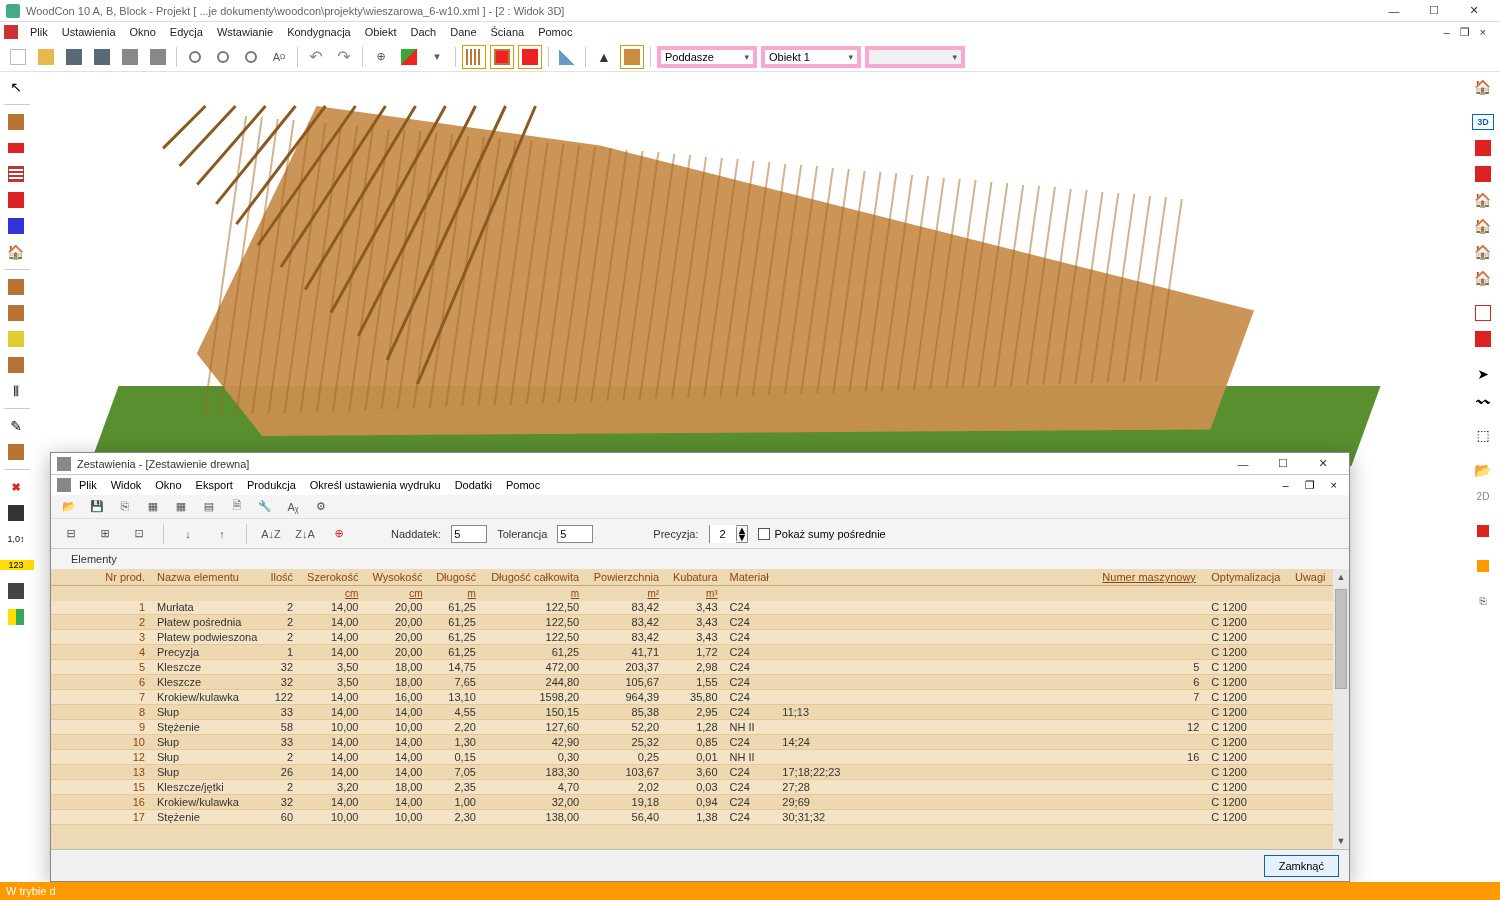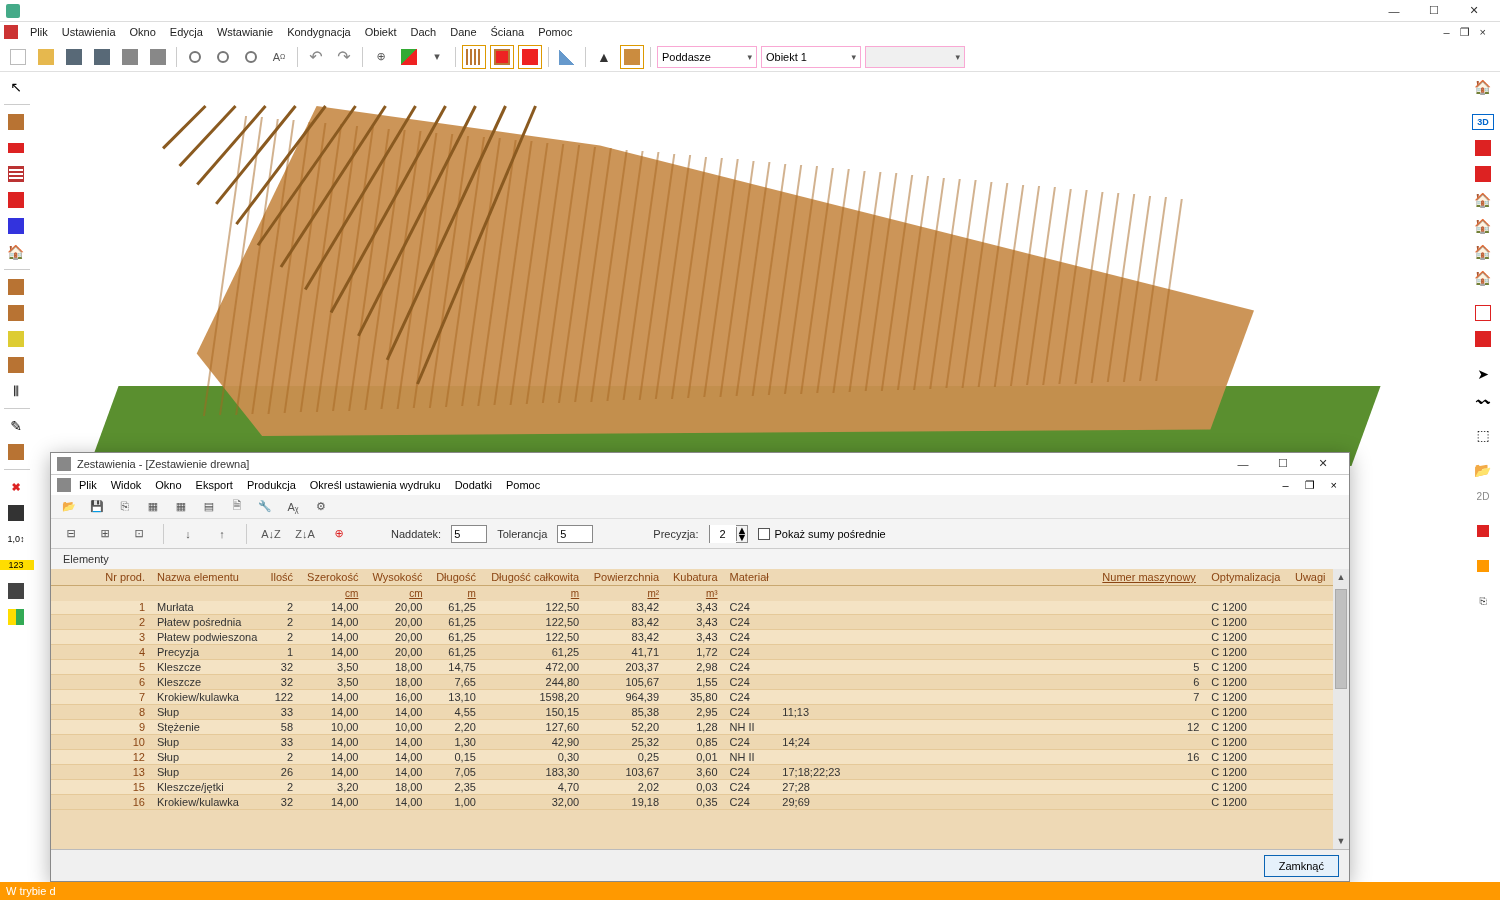--- a/index.html
+++ b/index.html
@@ -9,21 +9,21 @@
 .titlebar .spacer { flex: 1; }
 .titlebar .btn { width: 40px; height: 22px; display: flex; align-items: center; justify-content: center; color: #333; }
 .menubar { height: 20px; display: flex; align-items: center; padding: 0 4px; gap: 2px; background: #fff; }
 .menubar .paint { width: 14px; height: 14px; background: #c33; margin-right: 4px; }
 .menubar span { padding: 2px 6px; color: #222; }
 .menubar .mdi { margin-left: auto; display: flex; gap: 2px; padding-right: 6px; }
 .menubar .mdi span { padding: 0 4px; color: #333; }
 .toolbar { height: 30px; display: flex; align-items: center; padding: 2px 6px; gap: 4px; background: #fff; border-bottom: 1px solid #e0e0e0; }
 .tbtn { width: 24px; height: 24px; display: flex; align-items: center; justify-content: center; border: 1px solid transparent; color: #555; }
 .sep { width: 1px; height: 20px; background: #ccc; margin: 0 2px; }
-.combo { height: 22px; border: 1px solid #f9a8d4; background: #fff; padding: 0 18px 0 4px; display: flex; align-items: center; position: relative; min-width: 100px; }
+.combo { height: 22px; border: 4px solid #f9a8d4; background: #fff; padding: 0 18px 0 4px; display: flex; align-items: center; position: relative; min-width: 100px; }
 .combo::after { content: "▾"; position: absolute; right: 4px; color: #555; font-size: 9px; }
 .combo.disabled { background: #f0f0f0; color: #aaa; }
 .workspace { position: absolute; top: 72px; left: 0; right: 0; bottom: 18px; background: #fff; }
 .left-tools, .right-tools { position: absolute; top: 0; width: 30px; display: flex; flex-direction: column; gap: 4px; padding: 4px 2px; }
 .left-tools { left: 2px; }
 .right-tools { right: 2px; align-items: center; }
 .vbtn { width: 24px; height: 22px; display:flex; align-items:center; justify-content:center; font-size:14px; }
 .vsep { height: 1px; background: #ccc; margin: 2px 0; }
 .view3d { position: absolute; left: 34px; right: 34px; top: 4px; bottom: 0; background: #fff; overflow:hidden; }
 .ground { position: absolute; left: 70px; right: 100px; top: 310px; height: 80px; background: #5a8f2f; transform: skewX(-20deg); }
@@ -42,21 +42,21 @@
 .childwin .cmenu .mdi2{margin-left:auto;display:flex;gap:4px;}
 .childwin .ctool1 { height:24px; display:flex; align-items:center; gap:4px; padding:0 6px; background:#f4f4f4; border-bottom:1px solid #ddd;}
 .childwin .ctool2 { height:30px; display:flex; align-items:center; gap:10px; padding:2px 8px; background:#f4f4f4; border-bottom:1px solid #ccc;}
 .childwin .ctool2 label{color:#333;}
 .childwin .ctool2 input[type=text]{width:36px; height:18px; border:1px solid #888; padding:0 2px;}
 .childwin .ctool2 .spin{display:flex;align-items:center;border:1px solid #888;height:18px;}
 .childwin .ctool2 .spin input{border:none;width:26px;text-align:center;}
 .childwin .ctool2 .spin .ar{display:flex;flex-direction:column;font-size:6px;line-height:7px;border-left:1px solid #888;}
 .childwin .ctool2 .cb{display:flex;align-items:center;gap:4px;}
 .childwin .ctool2 .cb .box{width:12px;height:12px;border:1px solid #555;background:#fff;}
-.childwin .sectionlbl{padding:4px 12px; background:#f4f4f4; color:#333; font-size:11px;}
+.childwin .sectionlbl{padding:4px 20px; background:#f4f4f4; color:#333; font-size:11px;}
 .tablewrap{flex:1; overflow:auto; background:#eed9b5; position:relative;}
 table.data{width:calc(100% - 16px); border-collapse:collapse;}
 table.data th{background:#eed9b5; color:#8b4513; font-weight:normal; text-align:right; padding:2px 6px; position:sticky; top:0; border-bottom:1px solid #c9a870; white-space:nowrap;}
 table.data th.sub{font-size:10px; padding:0 6px 2px; top:18px;text-decoration:underline;}
 table.data th:first-child, table.data th.left{text-align:left;}
 table.data td{padding:1px 6px; text-align:right; color:#333; border-bottom:1px solid #e5c999; white-space:nowrap;}
 table.data td.l{text-align:left;}
 table.data tr:nth-child(even) td{background:#eed8b2;}
 table.data tr:nth-child(odd) td{background:#f4e3c4;}
 table.data td.idx{color:#8b4513;}
@@ -87,20 +87,21 @@
 .ic-blue{background:#33d;}
 .ic-yel{background:#dc3;}
 .ic-wood{background:#b87333;}
 .ic-3d{border:1px solid #06c;color:#06c;font-size:9px;font-weight:bold;display:flex;align-items:center;justify-content:center;width:22px;height:16px;}
 </style>
 </head>
 <body>
 
 <div class="titlebar">
   <div class="ico"></div>
+  <span>WoodCon 10 A, B, Block - Projekt [ ...je dokumenty\woodcon\projekty\wieszarowa_6-w10.xml ]  - [2 : Widok 3D]</span>
   <div class="spacer"></div>
   <div class="btn">—</div>
   <div class="btn">☐</div>
   <div class="btn">✕</div>
 </div>
 
 <div class="menubar">
   <div class="paint"></div>
   <span>Plik</span>
   <span>Ustawienia</span>
@@ -699,23 +700,39 @@
             </tr>
             <tr>
               <td class="idx">16</td>
               <td class="l">Krokiew/kulawka</td>
               <td>32</td>
               <td>14,00</td>
               <td>14,00</td>
               <td>1,00</td>
               <td>32,00</td>
               <td>19,18</td>
-              <td>0,35</td>
+              <td>0,94</td>
               <td class="l">C24</td>
               <td class="l">29;69</td>
+              <td></td>
+              <td class="l">C 1200</td>
+              <td></td>
+            </tr>
+            <tr>
+              <td class="idx">17</td>
+              <td class="l">Stężenie</td>
+              <td>60</td>
+              <td>10,00</td>
+              <td>10,00</td>
+              <td>2,30</td>
+              <td>138,00</td>
+              <td>56,40</td>
+              <td>1,38</td>
+              <td class="l">C24</td>
+              <td class="l">30;31;32</td>
               <td></td>
               <td class="l">C 1200</td>
               <td></td>
             </tr>
           </tbody>
       </table>
       <div class="vscroll">
         <div class="ar up">▲</div>
         <div class="thumb"></div>
         <div class="ar dn">▼</div>

